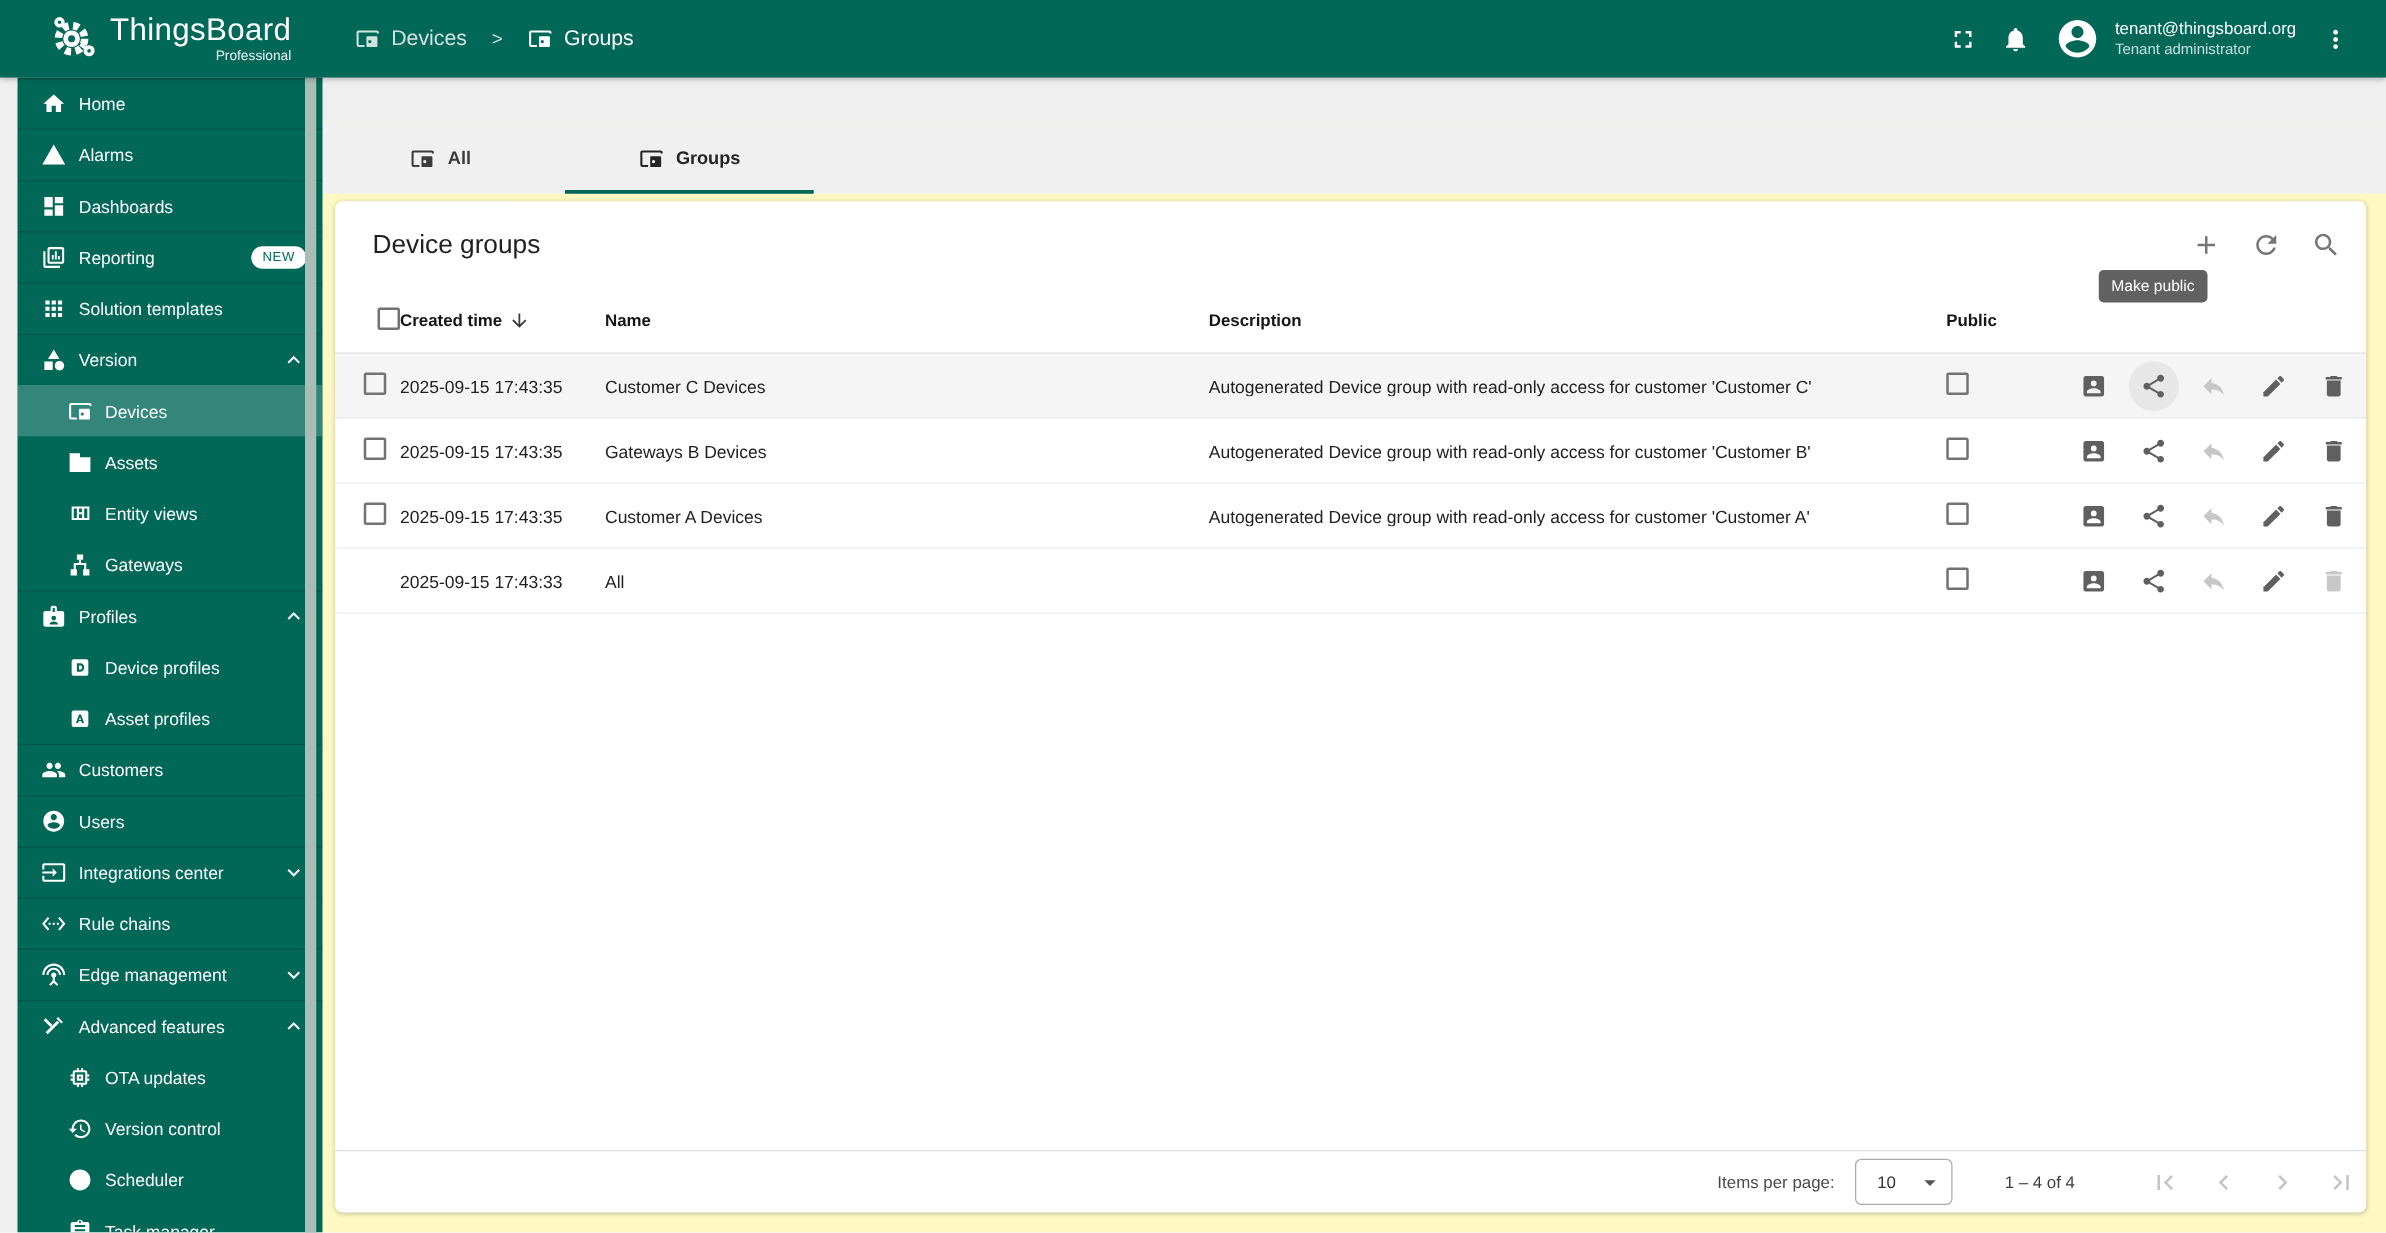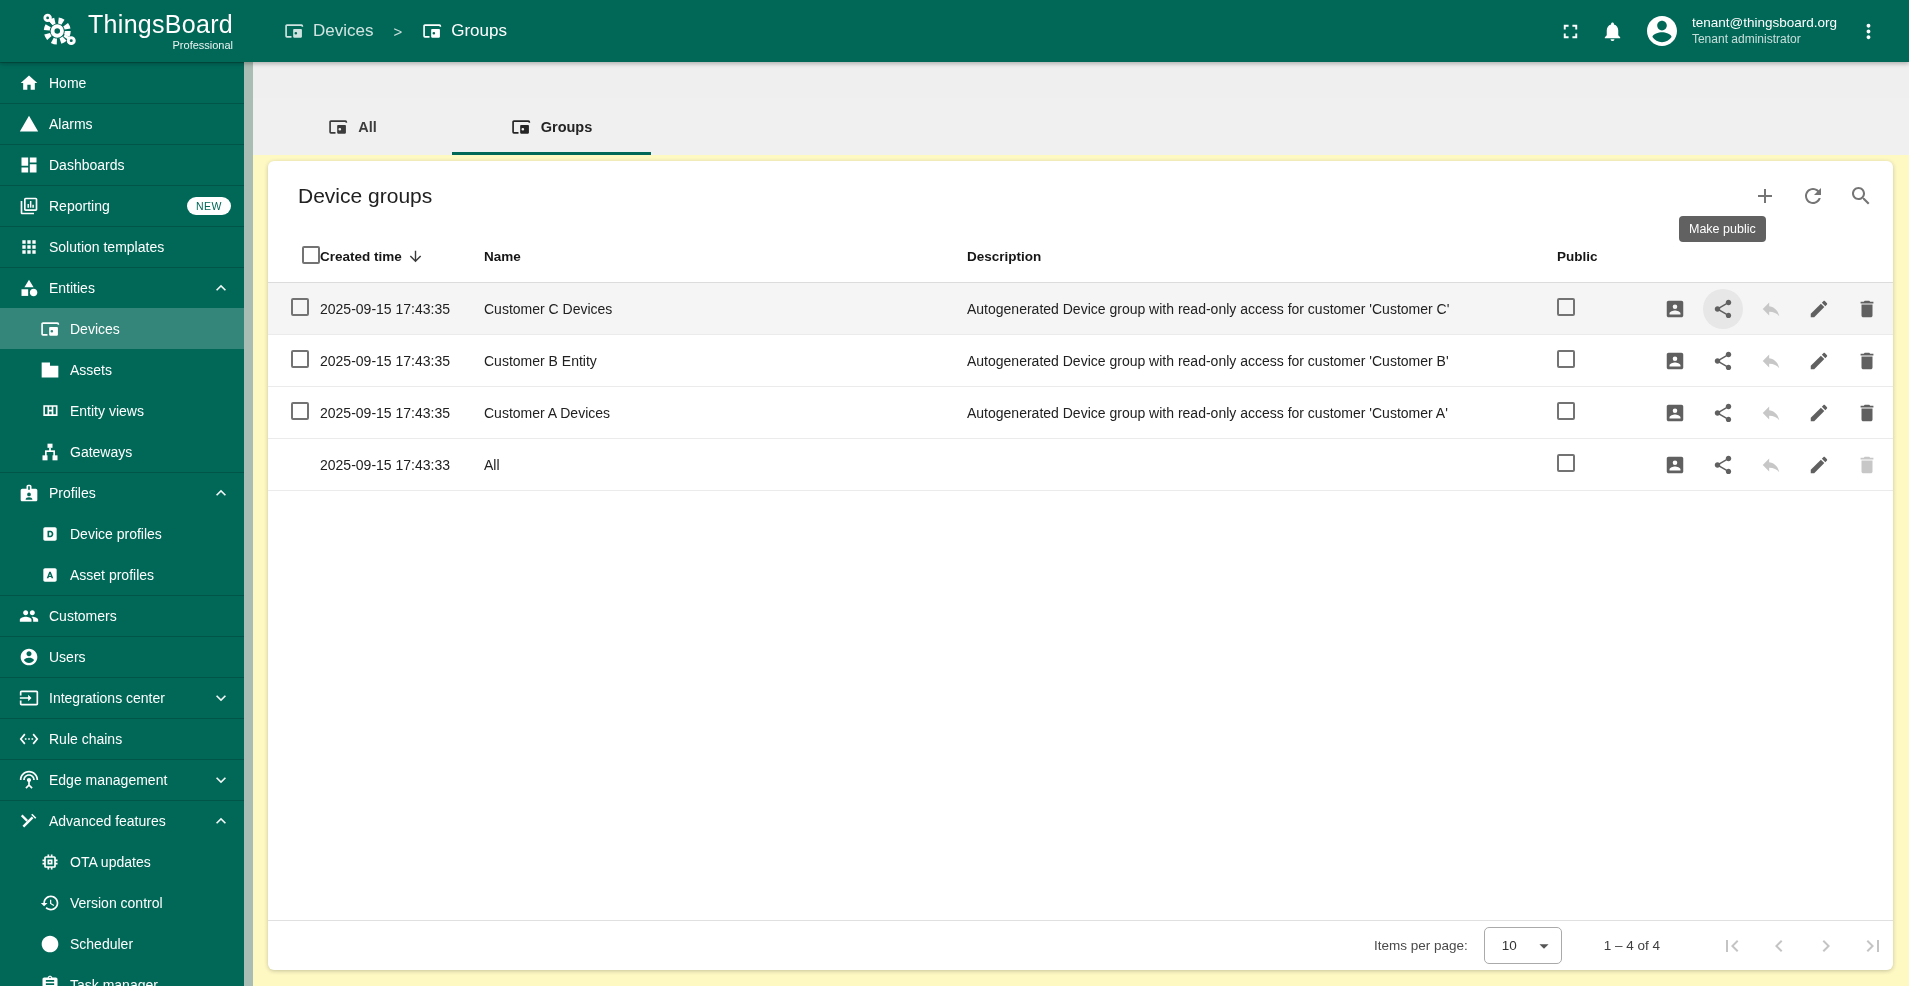--- a/index.html
+++ b/index.html
@@ -21,21 +21,21 @@
   .crumb-sep { margin:0 20px; opacity:.8; font-size:15px; }
   .top-actions { margin-left:auto; display:flex; align-items:center; padding-right:20px; }
   .top-iconbtn { width:42px; height:42px; display:flex; align-items:center; justify-content:center; color:#fff; cursor:pointer; }
   .top-iconbtn svg { width:23px; height:23px; }
   .avatar { width:36px; height:36px; margin-left:10px; color:#fff; cursor:pointer; }
   .user-block { display:flex; flex-direction:column; margin:0 10px 0 12px; line-height:1.3; cursor:pointer; }
   .user-email { font-size:13.5px; }
   .user-role { font-size:12px; opacity:.78; }
 
   
-  .sidebar { position:absolute; top:62px; left:0; bottom:0; width:244px; background:var(--teal); overflow:hidden; z-index:10; }
+  .sidebar { position:absolute; top:62px; left:14px; bottom:0; width:244px; background:var(--teal); overflow:hidden; z-index:10; }
   .side-item { height:41px; display:flex; align-items:center; padding-left:19px; gap:10px; color:#fff;
                font-size:14px; font-weight:500; cursor:pointer; }
   .side-item.top-level { border-top:1px solid rgba(0,0,0,.18); }
   .side-item.indent { padding-left:40px; }
   .side-item.selected { background:rgba(255,255,255,.2); }
   .side-icon { width:20px; height:20px; display:flex; flex:none; }
   .side-icon svg { width:20px; height:20px; }
   .side-label { white-space:nowrap; }
   .chevron { margin-left:auto; margin-right:13px; width:20px; height:20px; opacity:.95; }
   .badge-new { margin-left:auto; margin-right:13px; background:#fff; color:var(--teal); font-size:10.5px;
@@ -220,21 +220,21 @@
         </span>
         <span class="side-label">Solution templates</span>
       </div>
       <div class="side-item top-level">
         <span class="side-icon">
           <svg viewBox="0 0 24 24" fill="currentColor" fill-rule="evenodd" style="width:100%;height:100%">
             <path d="M12 2 6.5 11h11L12 2zm5.5 11c-2.49 0-4.5 2.01-4.5 4.5s2.01 4.5 4.5 4.5 4.5-2.01 4.5-4.5-2.01-4.5-4.5-4.5z"></path>
             <path d="M3 21.5h8v-8H3v8z"></path>
           </svg>
         </span>
-        <span class="side-label">Entities</span>
+        <span class="side-label">Version</span>
         <span class="chevron"><svg viewBox="0 0 24 24" fill="currentColor" fill-rule="evenodd" style="width:100%;height:100%">
             <path d="M7.41 15.41 12 10.83l4.59 4.58L18 14l-6-6-6 6z"></path>
           </svg></span>
       </div>
       <div class="side-item indent selected">
         <span class="side-icon">
           <svg viewBox="0 0 24 24" fill="currentColor" fill-rule="evenodd" style="width:100%;height:100%">
             <path d="M1.5 6c0-1.1.9-2 2-2H21a2 2 0 0 1 2 2v1h-2V6H3.5v12H9v2H3.5a2 2 0 0 1-2-2V6z"></path>
             <path d="M12 9.5h8.5c.55 0 1 .45 1 1V19c0 .55-.45 1-1 1H12c-.55 0-1-.45-1-1v-8.5c0-.55.45-1 1-1zm2.2 3.6a1.6 1.6 0 1 0 0 3.2 1.6 1.6 0 0 0 0-3.2z"></path>
           </svg>
@@ -512,21 +512,21 @@
                     <path d="M6 19c0 1.1.9 2 2 2h8c1.1 0 2-.9 2-2V7H6v12z"></path>
                     <path d="M19 4h-3.5l-1-1h-5l-1 1H5v2h14V4z"></path>
                   </svg>
                 </span>
               </div>
             </div>
           </div>
           <div class="trow">
             <div class="col-select"><span class="checkbox"></span></div>
             <div class="col-created"><span>2025-09-15 17:43:35</span></div>
-            <div class="col-name"><span>Customer B Entity</span></div>
+            <div class="col-name"><span>Gateways B Devices</span></div>
             <div class="col-desc"><span>Autogenerated Device group with read-only access for customer 'Customer B'</span></div>
             <div class="col-public"><span class="checkbox"></span></div>
             <div class="col-actions">
               <div class="action-btn">
                 <span class="" style="width: 22px; height: 22px; display: flex;">
                   <svg viewBox="0 0 24 24" fill="currentColor" fill-rule="evenodd" style="width:100%;height:100%">
                     <path d="M19 3H5c-1.1 0-2 .9-2 2v14c0 1.1.9 2 2 2h14c1.1 0 2-.9 2-2V5c0-1.1-.9-2-2-2zm-7 4a2.5 2.5 0 1 1 0 5 2.5 2.5 0 0 1 0-5zm6 11H6v-1.2c0-2 4-3.1 6-3.1s6 1.1 6 3.1V18z"></path>
                   </svg>
                 </span>
               </div>

